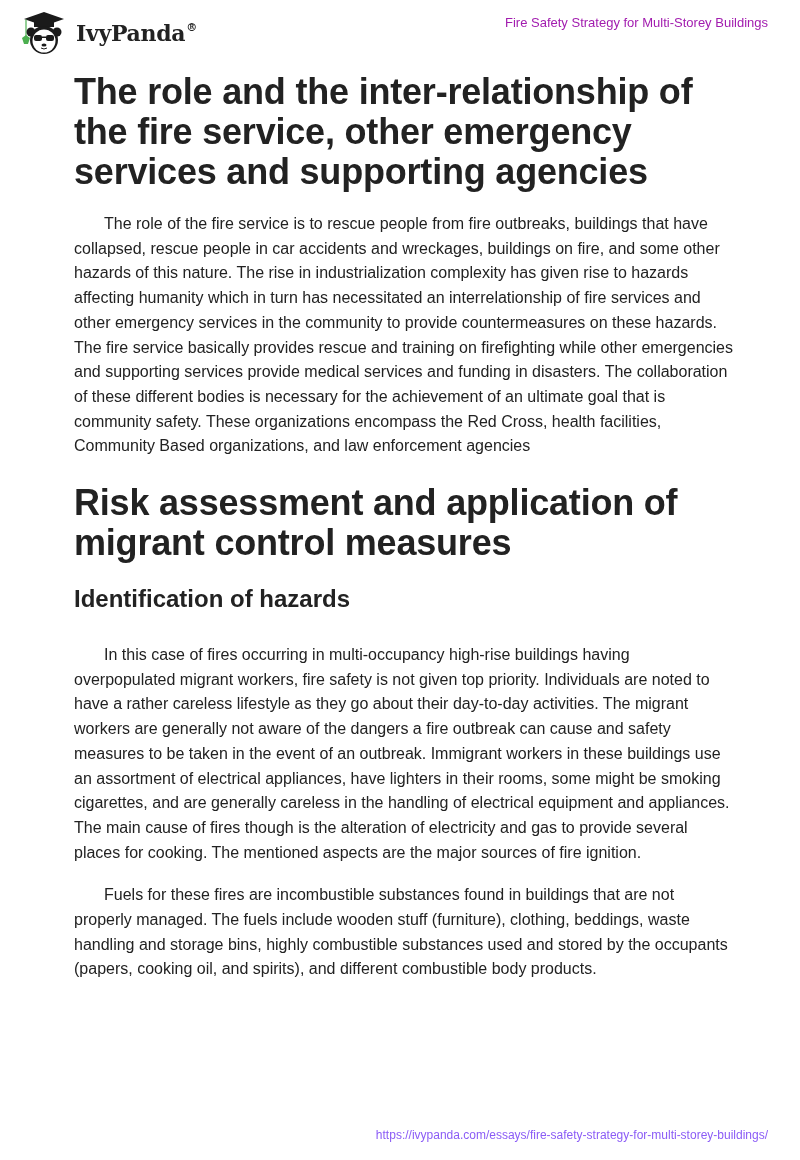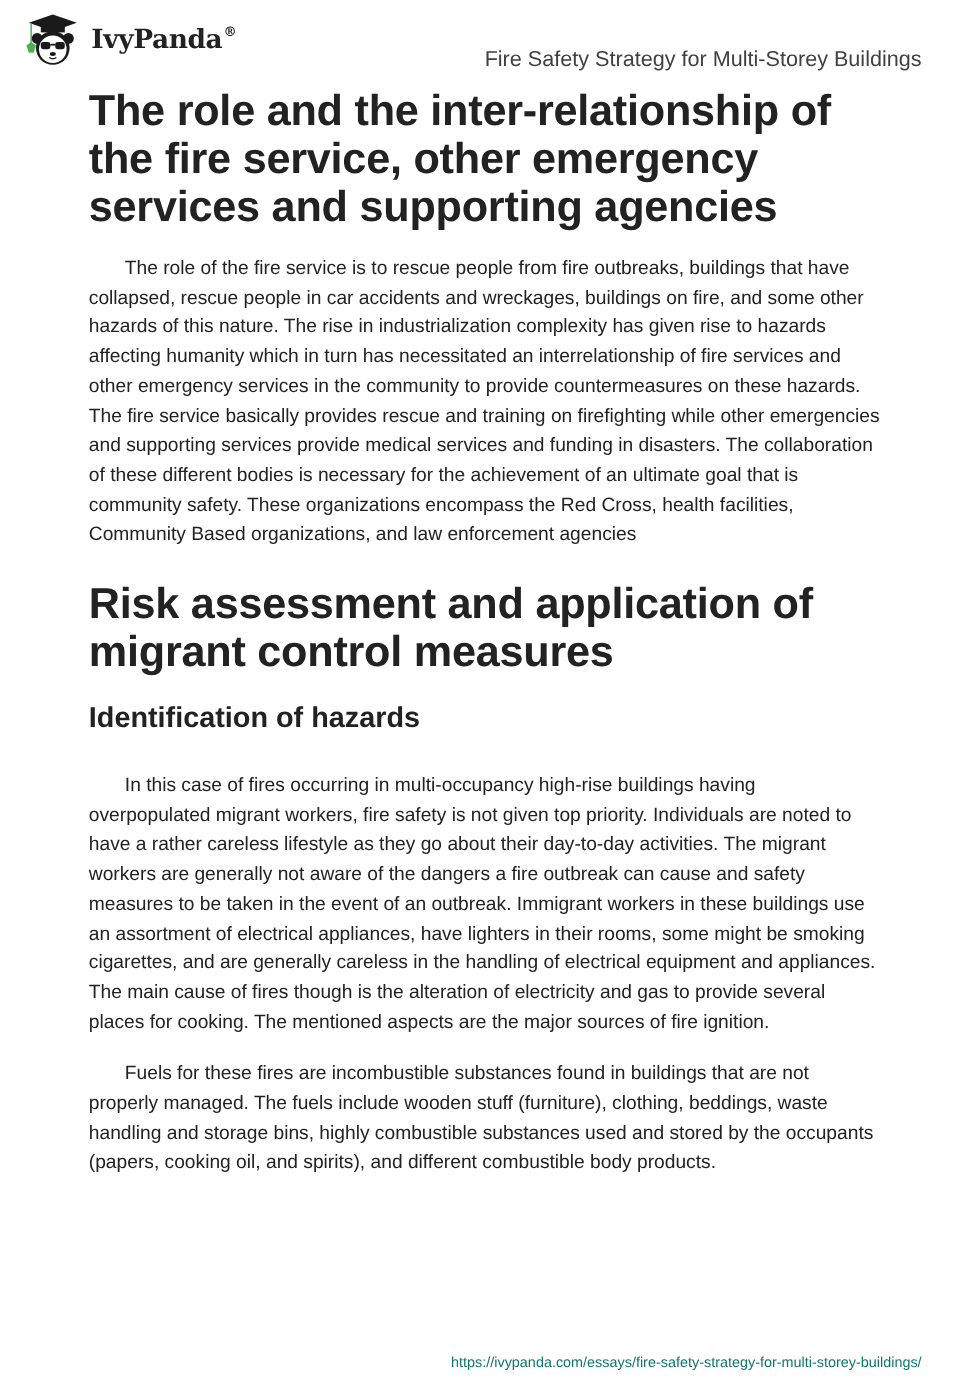--- a/index.html
+++ b/index.html
@@ -4,26 +4,26 @@
 <style>
   html, body { margin: 0; padding: 0; background: #ffffff; }
   body { width: 800px; height: 1160px; position: relative; overflow: hidden;
          font-family: "Liberation Sans", sans-serif; color: #222222; }
   .header { position: absolute; left: 0; top: 0; width: 800px; height: 60px; }
   .logo { position: absolute; left: 18px; top: 10px; display: flex; align-items: center; }
   .logo-mark { width: 52px; height: 46px; }
   .logo-text { font-family: "DejaVu Serif", serif; font-weight: bold; font-size: 22px;
                color: #222; margin-left: 6px; letter-spacing: -0.3px; }
   .logo-text sup { font-size: 11px; font-weight: bold; vertical-align: 10px; margin-left: 1px; }
-  .doc-title { position: absolute; right: 32px; top: 15px; font-size: 18px; color: #404040; margin-top: 24px; }
+  .doc-title { position: absolute; right: 32px; top: 15px; font-size: 13px; color: #a21caf; }
   .content { position: absolute; left: 74px; top: 72px; width: 660px; }
   h1 { font-size: 36px; font-weight: bold; line-height: 40px; margin: 0 0 20px 0; color: #222; letter-spacing: -0.2px; }
   h2 { font-size: 24px; font-weight: bold; line-height: 32px; margin: 0 0 28px 0; color: #222; }
   p { font-size: 16px; line-height: 24.7px; margin: 12px 0 18px 0; text-indent: 30px; color: #222; }
-  .footer-url { position: absolute; right: 32px; bottom: 18px; font-size: 12px; color: #0f766e; }
+  .footer-url { position: absolute; right: 32px; bottom: 18px; font-size: 12px; color: #8b5cf6; }
 </style>
 </head>
 <body>
 
 <div class="header">
   <div class="logo">
     <svg class="logo-mark" viewBox="0 0 52 46">
 
       <polygon points="6,9 26,2 46,9 26,16" fill="#1a1a1a"></polygon>
       <rect x="16" y="10" width="20" height="7" fill="#1a1a1a"></rect>

